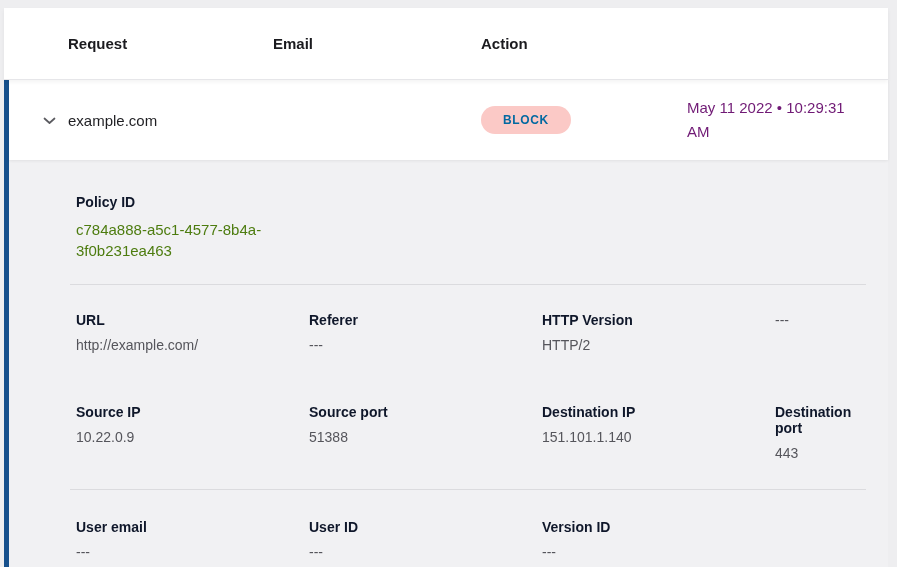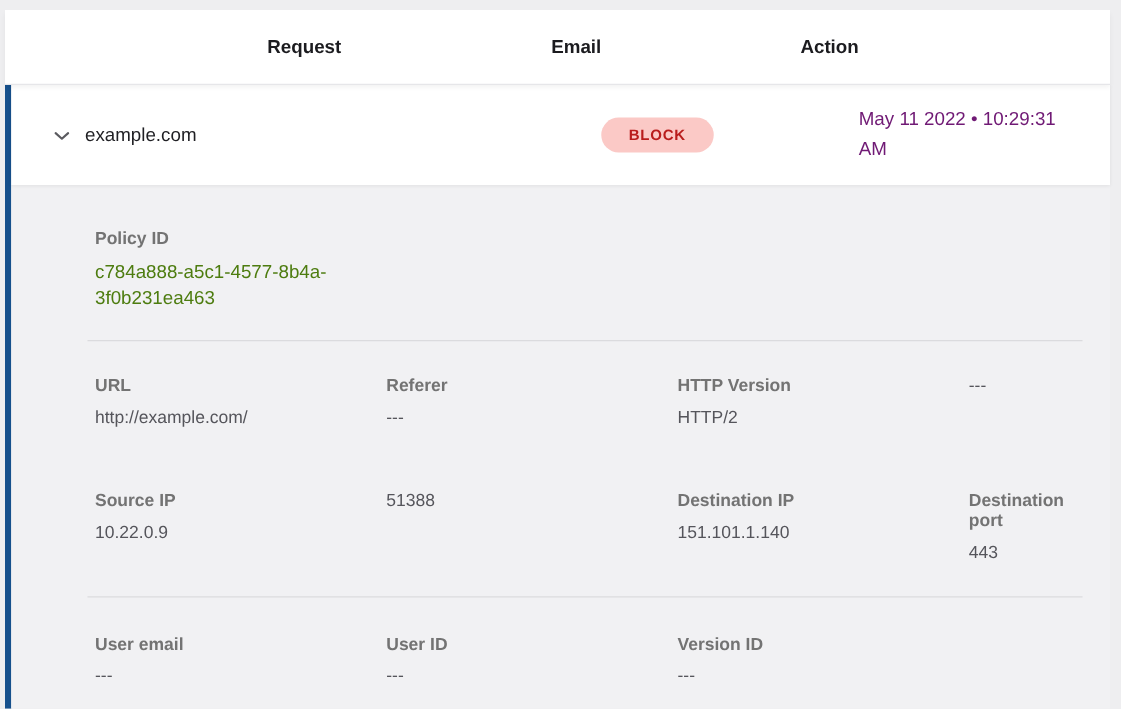--- a/index.html
+++ b/index.html
@@ -12,31 +12,30 @@
   }
   .card {
     position: relative;
     margin: 8px 9px 0 4px;
     width: 884px;
   }
   
   .table-header {
     position: relative;
     z-index: 2;
-    height: 60px;
+    height: 72px;
     background: #ffffff;
     display: grid;
     grid-template-columns: 64px 205px 208px 206px 1fr;
     align-items: center;
     font-size: 15px;
     font-weight: 700;
     color: #1b1b1f;
     border-bottom: 1px solid #e6e6e9;
     box-shadow: 0 2px 4px rgba(0,0,0,0.05);
-    text-align: right;
   }
   
   .expand-wrap {
     border-left: 5px solid #16508c;
     height: 499px;
   }
   .data-row {
     height: 80px;
     background: #ffffff;
     display: grid;
@@ -53,42 +52,42 @@
     justify-content: flex-end;
     padding-right: 10px;
     cursor: pointer;
   }
   .chevron-cell svg { display: block; }
   .badge {
     display: inline-block;
     padding: 8px 22px;
     border-radius: 15px;
     background: #fbc9c6;
-    color: #b91c1c;
+    color: #0369a1;
     font-size: 12px;
     font-weight: 700;
     letter-spacing: 0.05em;
     line-height: 1;
   }
   .time-cell {
     padding-right: 38px;
     line-height: 24px;
     color: #701a75;
   }
   
   .details {
     background: #f1f1f3;
     height: 419px;
     padding: 34px 22px 20px 67px;
     overflow: hidden;
   }
   .field-label {
     font-size: 14px;
     font-weight: 700;
-    color: #737373;
+    color: #0f172a;
     margin-bottom: 9px;
   }
   .field-value {
     font-size: 14px;
     color: #55555b;
   }
   .policy-link {
     display: inline-block;
     width: 195px;
     font-size: 15px;
@@ -167,20 +166,21 @@
           <div class="field-value">---</div>
         </div>
       </div>
 
       <div class="field-grid row-2">
         <div>
           <div class="field-label">Source IP</div>
           <div class="field-value">10.22.0.9</div>
         </div>
         <div>
+          <div class="field-label">Source port</div>
           <div class="field-value">51388</div>
         </div>
         <div>
           <div class="field-label">Destination IP</div>
           <div class="field-value">151.101.1.140</div>
         </div>
         <div>
           <div class="field-label">Destination port</div>
           <div class="field-value">443</div>
         </div>

